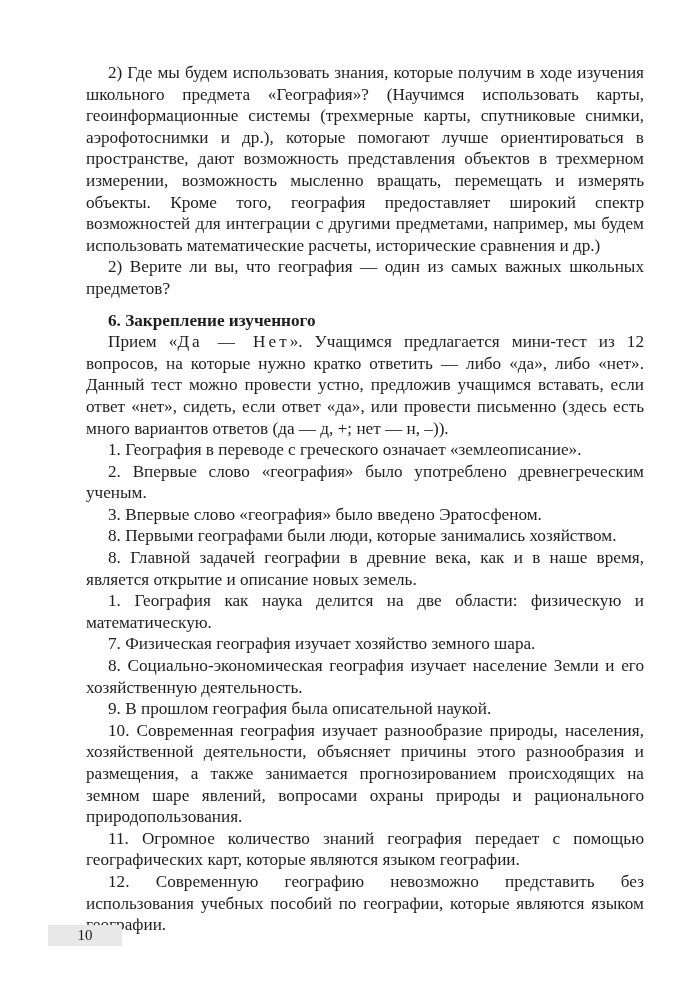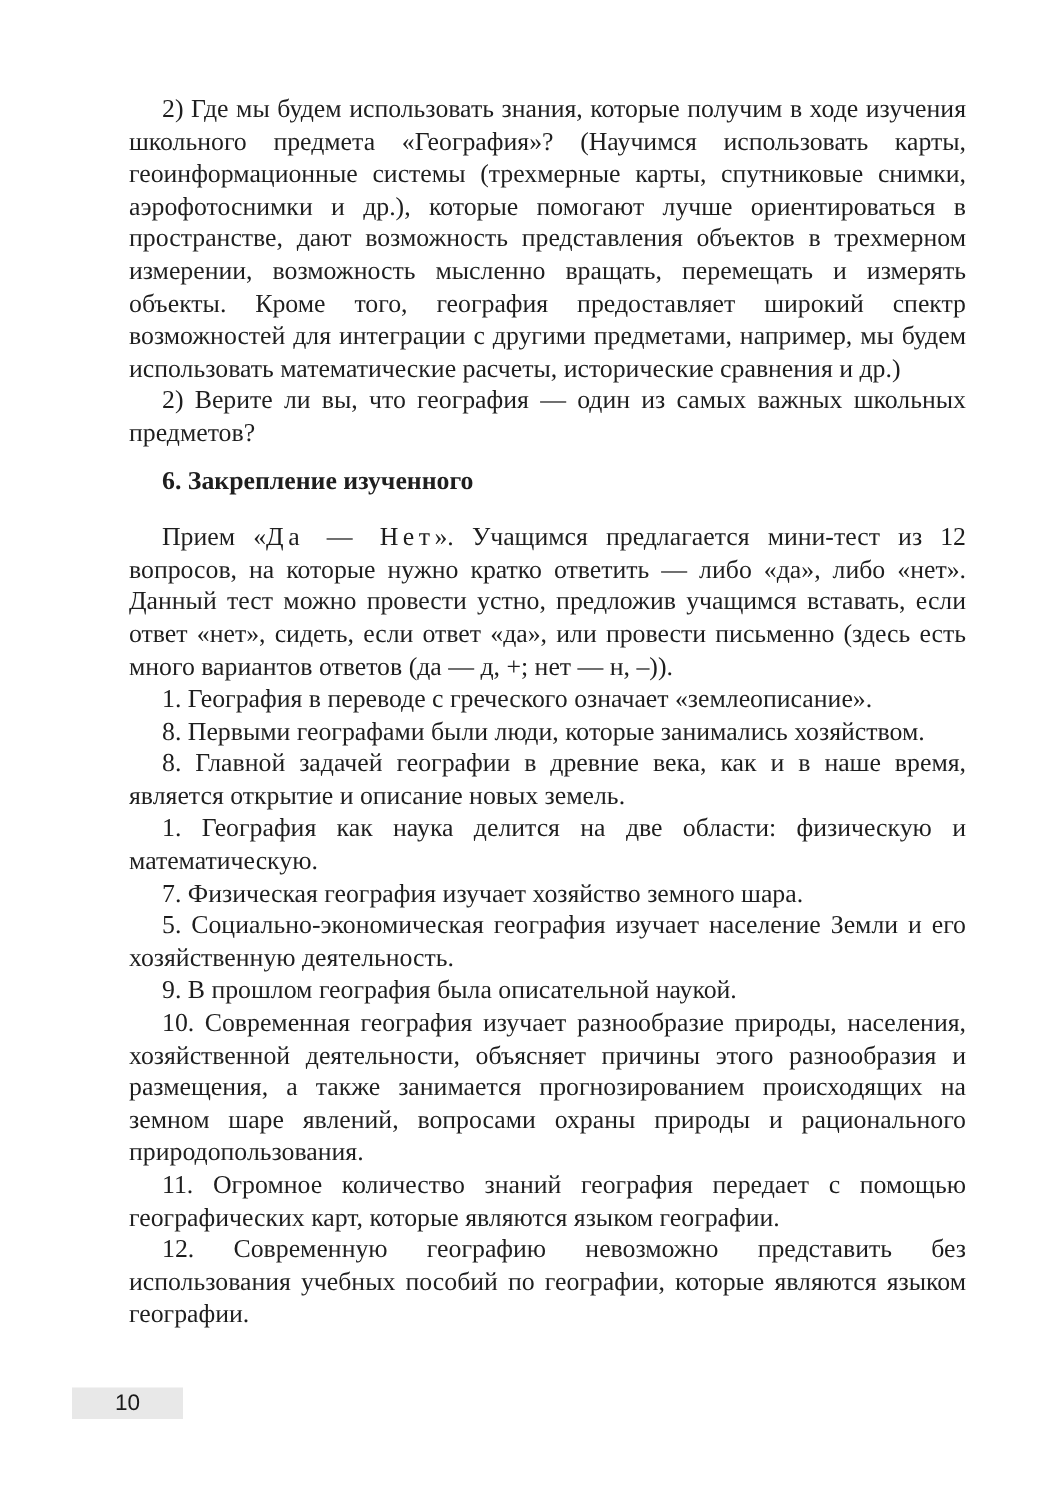--- a/index.html
+++ b/index.html
@@ -8,45 +8,47 @@
       font-family: "Liberation Serif", "DejaVu Serif", serif;
       color: #1e1e1e;
     }
     .page {
       position: absolute; left: 86px; top: 62px; width: 558px;
       font-size: 17.2px; line-height: 21.6px; text-align: justify;
     }
     .p { margin: 0; text-indent: 22px; }
     .it { }
     .heading {
-      margin: 10px 0 16px 0; text-indent: 22px; font-weight: bold;
+      margin: 10px 0 0 0; text-indent: 22px; font-weight: bold;
     }
     .spaced { letter-spacing: 3px; }
     .page-num {
       position: absolute; left: 48px; top: 925px; width: 74px; height: 21px;
       background: #e8e8e8;
-      font-family: Liberation Sans, sans-serif; font-size: 15px; line-height: 21px;
+      font-family: Liberation Serif, serif; font-size: 15px; line-height: 21px;
       text-align: center; color: #1a1a1a;
     }
   </style>
 </head>
 <body>
 
 <div class="page">
   <p class="p"><span>2) Где мы будем использовать знания, которые получим в ходе изучения школьного предмета «География»? (</span><span class="it">Научимся использовать карты, геоинформационные системы (трехмерные карты, спутниковые снимки, аэрофотоснимки и др.), которые помогают лучше ориентироваться в пространстве, дают возможность представления объектов в трехмерном измерении, возможность мысленно вращать, перемещать и измерять объекты. Кроме того, география предоставляет широкий спектр возможностей для интеграции с другими предметами, например, мы будем использовать математические расчеты, исторические сравнения и др.</span><span>)</span></p>
   <p class="p">2) Верите ли вы, что география — один из самых важных школьных предметов?</p>
 
   <p class="heading">6. Закрепление изученного</p>
   <p class="p"><span>Прием «</span><span class="spaced">Да — Нет</span><span>». Учащимся предлагается мини-тест из 12 вопросов, на которые нужно кратко ответить — либо «да», либо «нет». Данный тест можно провести устно, предложив учащимся вставать, если ответ «нет», сидеть, если ответ «да», или провести письменно (здесь есть много вариантов ответов (да — д, +; нет — н, –)).</span></p>
 
   <p class="p">1. География в переводе с греческого означает «землеописание».</p>
+  <p class="p">2. Впервые слово «география» было употреблено древнегреческим ученым.</p>
+  <p class="p">3. Впервые слово «география» было введено Эратосфеном.</p>
   <p class="p">8. Первыми географами были люди, которые занимались хозяйством.</p>
   <p class="p">8. Главной задачей географии в древние века, как и в наше время, является открытие и описание новых земель.</p>
   <p class="p">1. География как наука делится на две области: физическую и математическую.</p>
   <p class="p">7. Физическая география изучает хозяйство земного шара.</p>
-  <p class="p">5. Социально-экономическая география изучает население Земли и его хозяйственную деятельность.</p>
+  <p class="p">8. Социально-экономическая география изучает население Земли и его хозяйственную деятельность.</p>
   <p class="p">9. В прошлом география была описательной наукой.</p>
   <p class="p">10. Современная география изучает разнообразие природы, населения, хозяйственной деятельности, объясняет причины этого разнообразия и размещения, а также занимается прогнозированием происходящих на земном шаре явлений, вопросами охраны природы и рационального природопользования.</p>
   <p class="p">11. Огромное количество знаний география передает с помощью географических карт, которые являются языком географии.</p>
   <p class="p">12. Современную географию невозможно представить без использования учебных пособий по географии, которые являются языком географии.</p>
 </div>
 
 <div class="page-num">10</div>
 
 </body></html>

